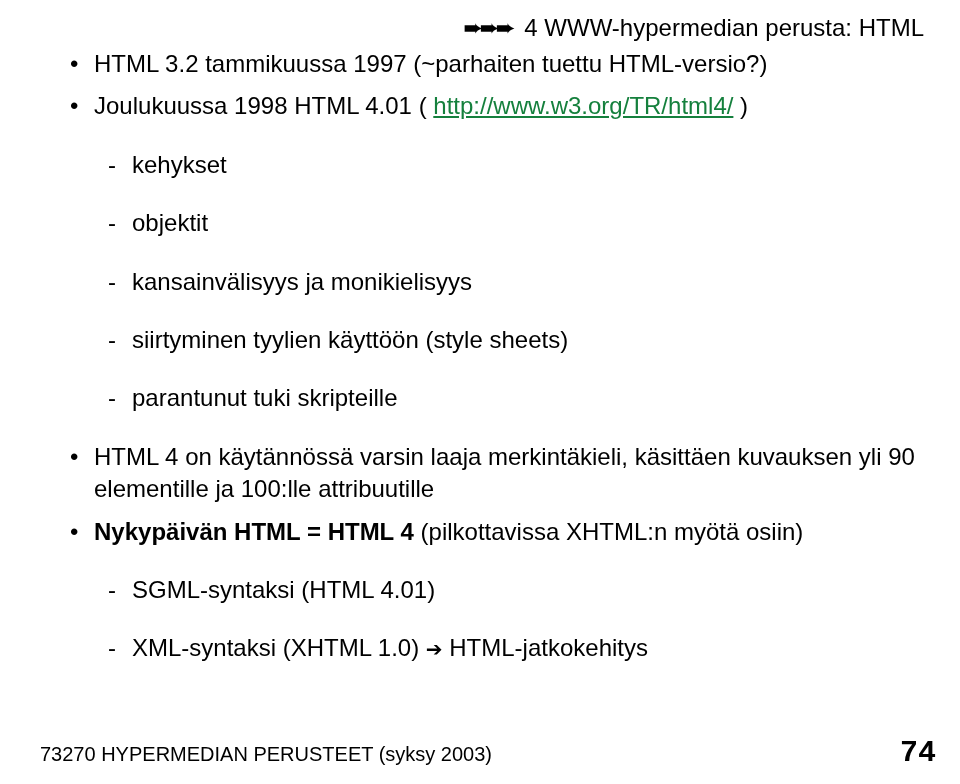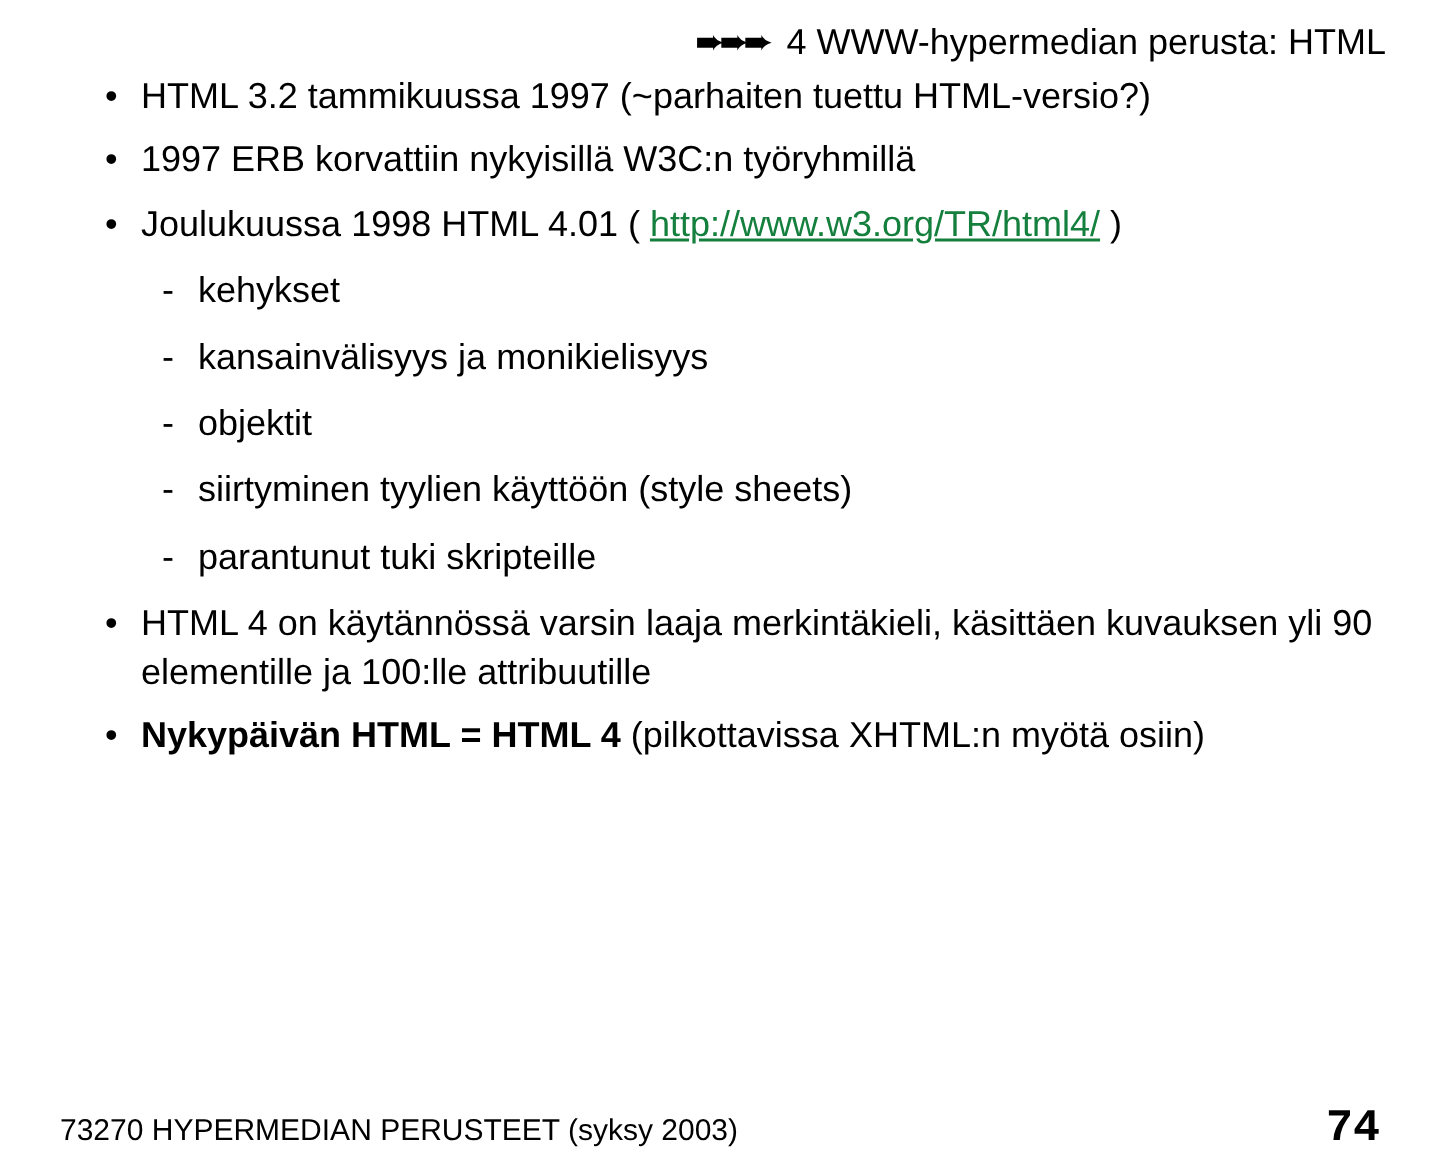--- a/index.html
+++ b/index.html
@@ -47,21 +47,21 @@
   .sub-list {
     list-style: none;
     padding: 0;
     margin: 4px 0 4px 14px;
   }
   .sub-list > li {
     position: relative;
     padding-left: 24px;
     font-size: 24px;
     line-height: 1.35;
-    margin: 12px 0;
+    margin: 26px 0;
   }
   .sub-list > li::before {
     content: "-";
     position: absolute;
     left: 0;
     top: 0;
   }
   .sub-arrow {
     font-size: 20px;
     vertical-align: baseline;
@@ -70,21 +70,21 @@
     color: #15803d;
     text-decoration: underline;
   }
   .bold {
     font-weight: bold;
     margin-top: 16px;
   }
   .footer {
     position: absolute;
     left: 40px;
-    right: 40px;
+    right: 24px;
     bottom: 14px;
     display: flex;
     justify-content: space-between;
     align-items: baseline;
   }
   .footer-left {
     font-size: 20px;
   }
   .footer-right {
     font-size: 30px;
@@ -96,34 +96,39 @@
 <body>
 
 <div class="page">
   <div class="header">
     <span class="arrows">➨➨➨</span>
     <span>4 WWW-hypermedian perusta: HTML</span>
   </div>
 
   <ul class="bullet-list">
     <li>HTML 3.2 tammikuussa 1997 (~parhaiten tuettu HTML-versio?)</li>
-    <li>1997 ERB korvattiin nykyisillä W3C:n työryhmillä</li>
     <li>
       <span>Joulukuussa 1998 HTML 4.01 ( </span><a class="link" href="#">http://www.w3.org/TR/html4/</a><span> )</span>
       <ul class="sub-list">
         <li>kehykset</li>
+        <li>objektit</li>
         <li>kansainvälisyys ja monikielisyys</li>
-        <li>objektit</li>
         <li>siirtyminen tyylien käyttöön (style sheets)</li>
         <li>parantunut tuki skripteille</li>
       </ul>
     </li>
     <li>HTML 4 on käytännössä varsin laaja merkintäkieli, käsittäen kuvauksen yli 90 elementille ja 100:lle attribuutille</li>
     <li>
       <span class="bold">Nykypäivän HTML = HTML 4</span><span> (pilkottavissa XHTML:n myötä osiin)</span>
+      <ul class="sub-list">
+        <li>SGML-syntaksi (HTML 4.01)</li>
+        <li>
+          <span>XML-syntaksi (XHTML 1.0) </span><span class="sub-arrow">➔</span><span> HTML-jatkokehitys</span>
+        </li>
+      </ul>
     </li>
   </ul>
 </div>
 
 <div class="footer">
   <div class="footer-left">73270 HYPERMEDIAN PERUSTEET (syksy 2003)</div>
   <div class="footer-right">74</div>
 </div>
 
 </body></html>

